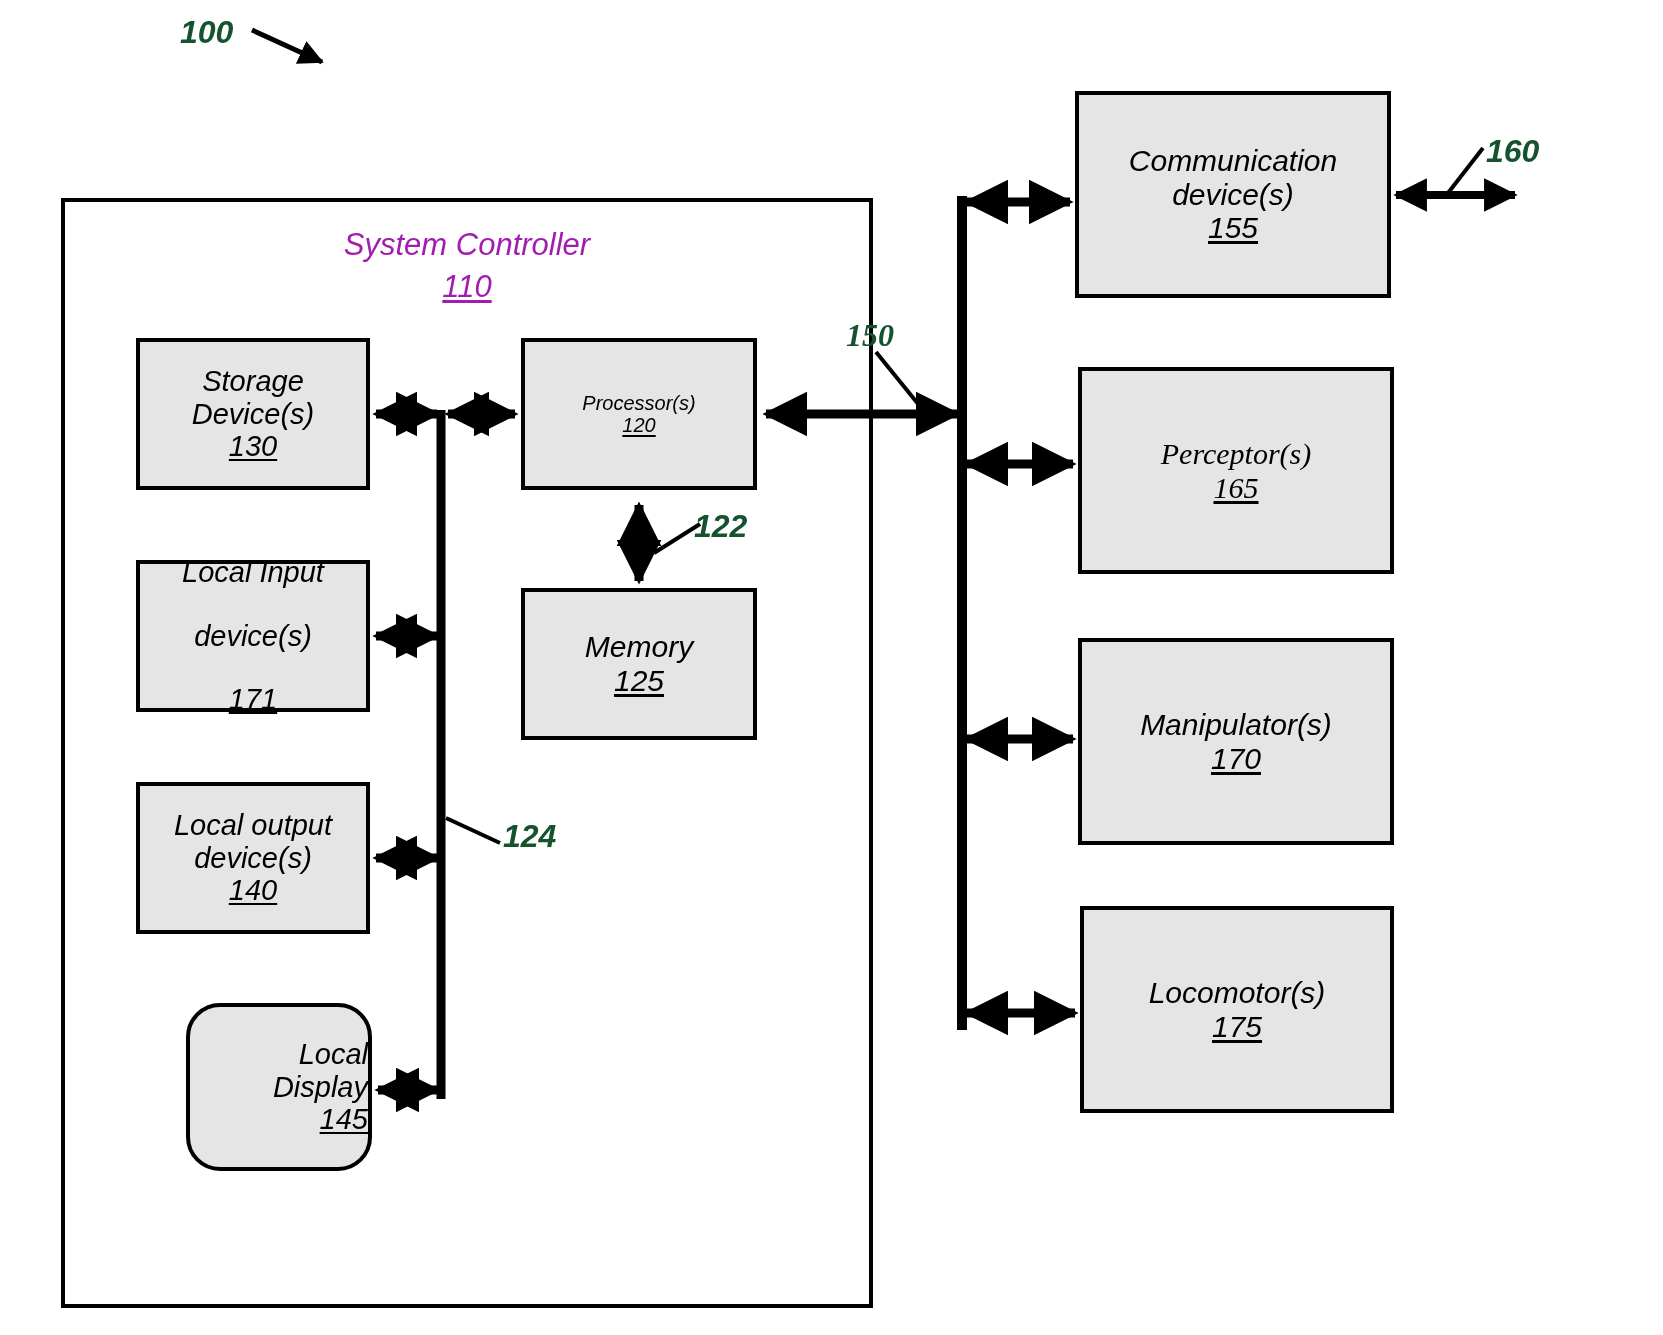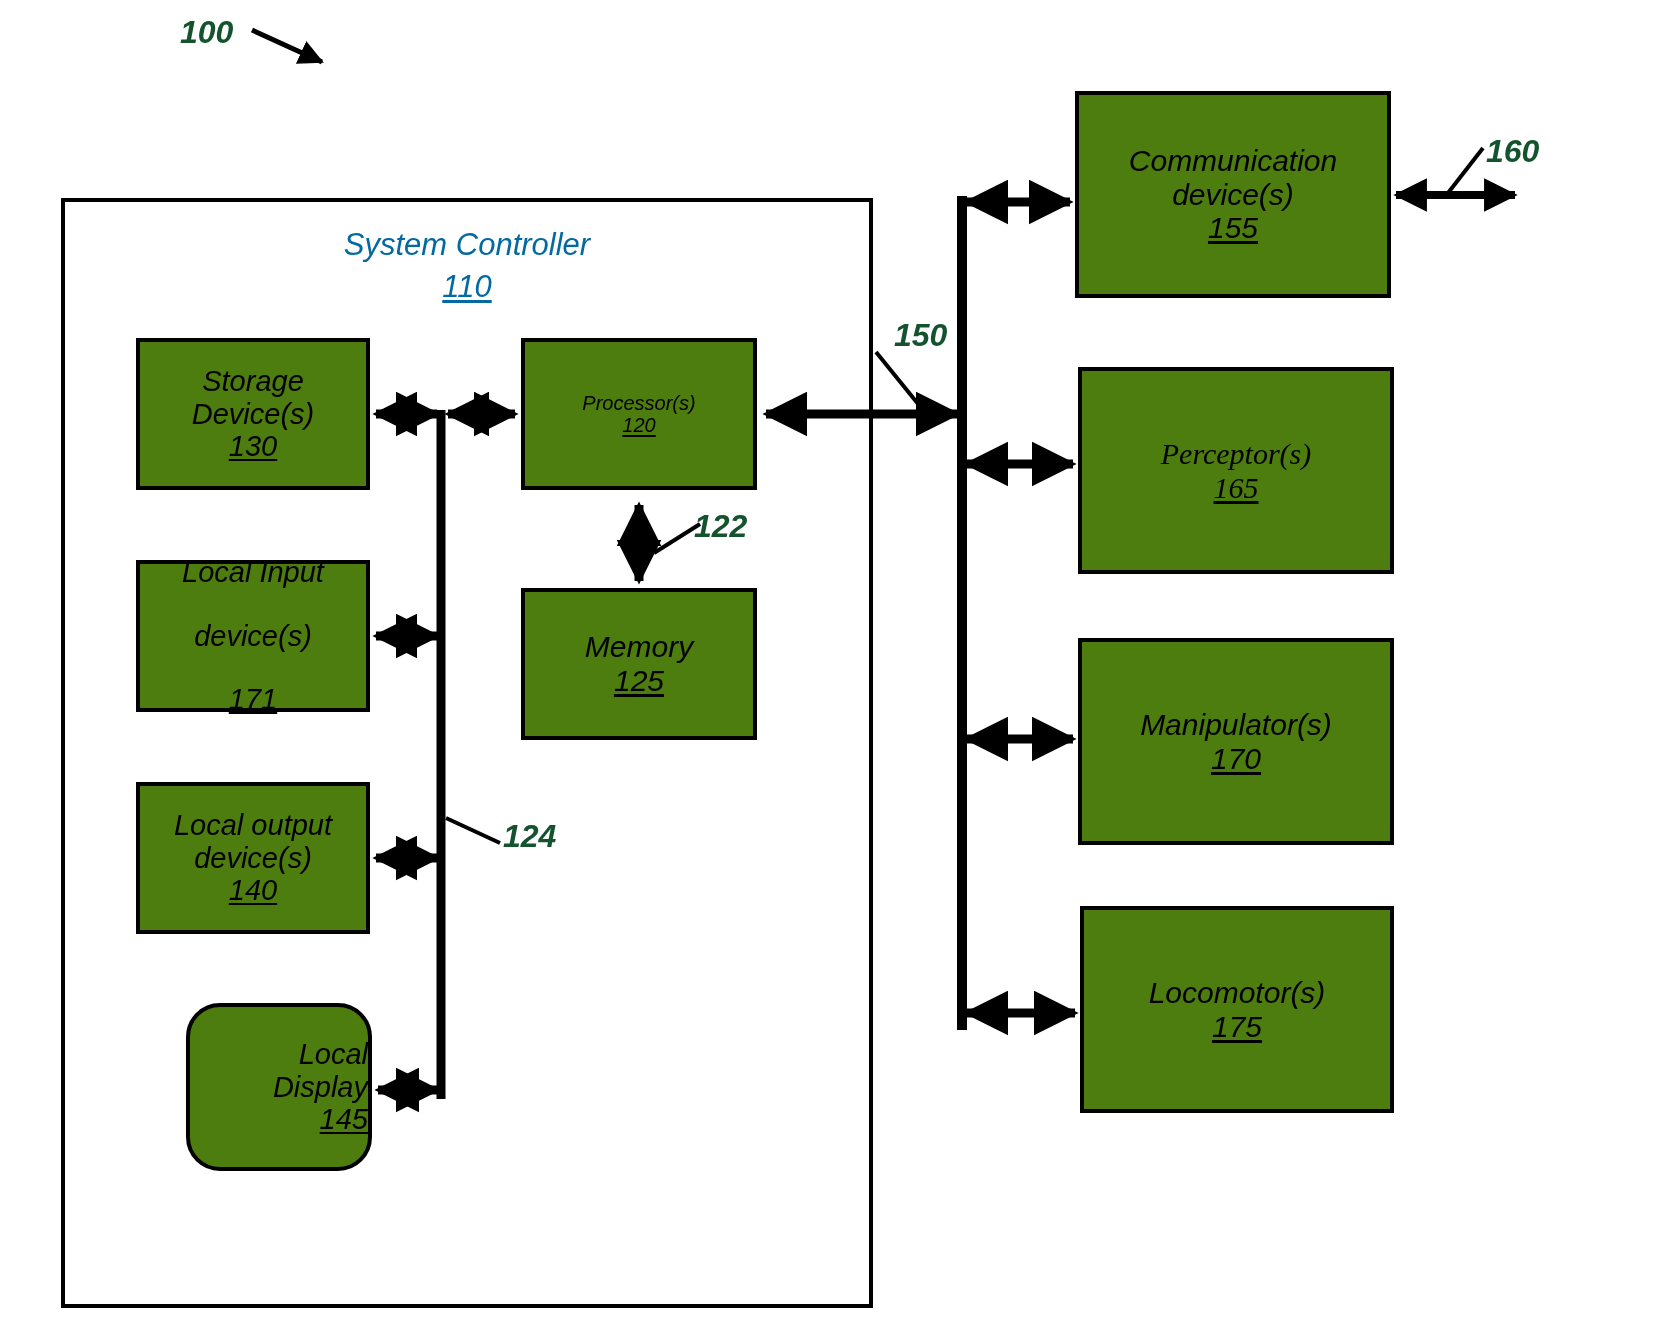--- a/index.html
+++ b/index.html
@@ -13,21 +13,21 @@
     height: 1335px;
     background: #ffffff;
     font-family: "Liberation Sans", sans-serif;
     overflow: hidden;
   }
   
   .box {
     position: absolute;
     box-sizing: border-box;
     border: 4px solid #000;
-    background: #4d7c0f;
+    background: #e5e5e5;
     display: flex;
     flex-direction: column;
     align-items: center;
     justify-content: center;
     text-align: center;
     font-style: italic;
     color: #000;
     line-height: 1.12;
   }
   .box.rounded { border-radius: 34px; }
@@ -51,21 +51,21 @@
   }
   #sc-title {
     position: absolute;
     left: 61px;
     top: 224px;
     width: 812px;
     text-align: center;
     font-style: italic;
     font-size: 31px;
     line-height: 1.35;
-    color: #0369a1;
+    color: #a21caf;
   }
   #sc-title .num {
     display: block;
     text-decoration: underline;
     text-underline-offset: 3px;
   }
 
   
   .ref {
     position: absolute;
@@ -148,21 +148,21 @@
     <span class="num">170</span>
   </div>
 
   <div class="box" id="box-locomotor" style="left:1080px; top:906px; width:314px; height:207px; font-size:30px;">
     <span class="ln">Locomotor(s)</span>
     <span class="num">175</span>
   </div>
 
   <div class="ref" id="ref-122" style="left:694px; top:508px;">122</div>
   <div class="ref" id="ref-124" style="left:503px; top:818px;">124</div>
-  <div class="ref" id="ref-150" style="left:894px; top:317px;">150</div>
+  <div class="ref" id="ref-150" style="left:846px; top:317px;font-family:Liberation Serif, serif;">150</div>
   <div class="ref" id="ref-160" style="left:1486px; top:133px;">160</div>
 
   <svg id="wires" viewBox="0 0 1663 1335">
     <defs>
       <marker id="ahead" viewBox="0 0 10 10" refX="9.2" refY="5" markerWidth="5.0" markerHeight="5.0" orient="auto-start-reverse">
         <path d="M 0 0 L 10 5 L 0 10 z" fill="#000"></path>
       </marker>
       <marker id="ahead-sm" viewBox="0 0 10 10" refX="9.2" refY="5" markerWidth="4.2" markerHeight="4.2" orient="auto-start-reverse">
         <path d="M 0 0 L 10 5 L 0 10 z" fill="#000"></path>
       </marker>

